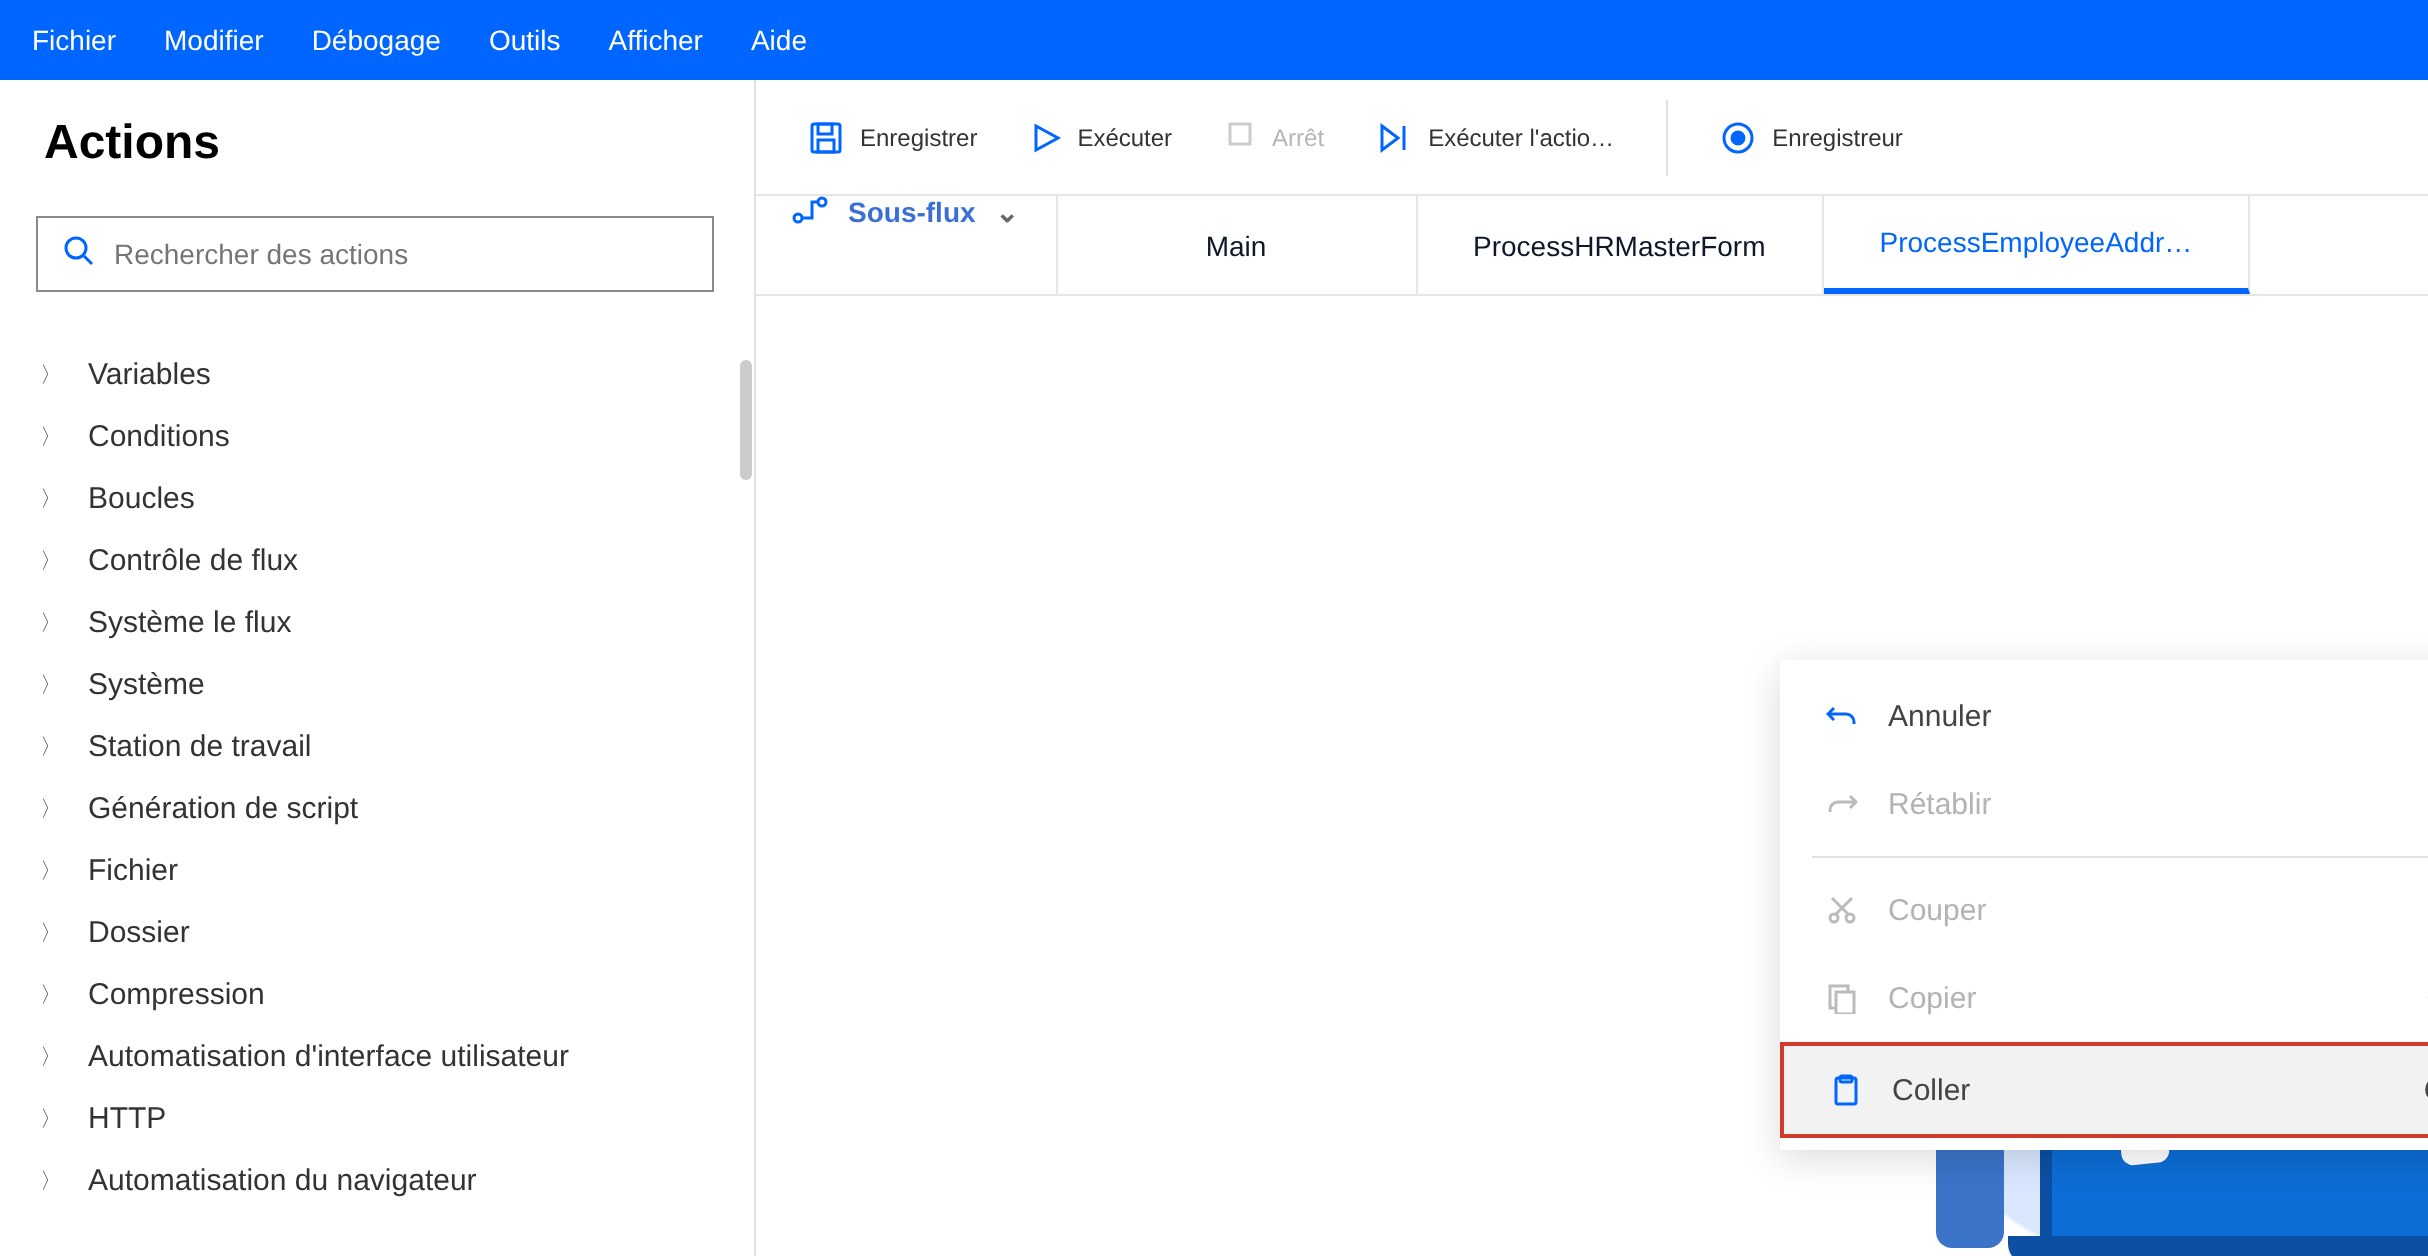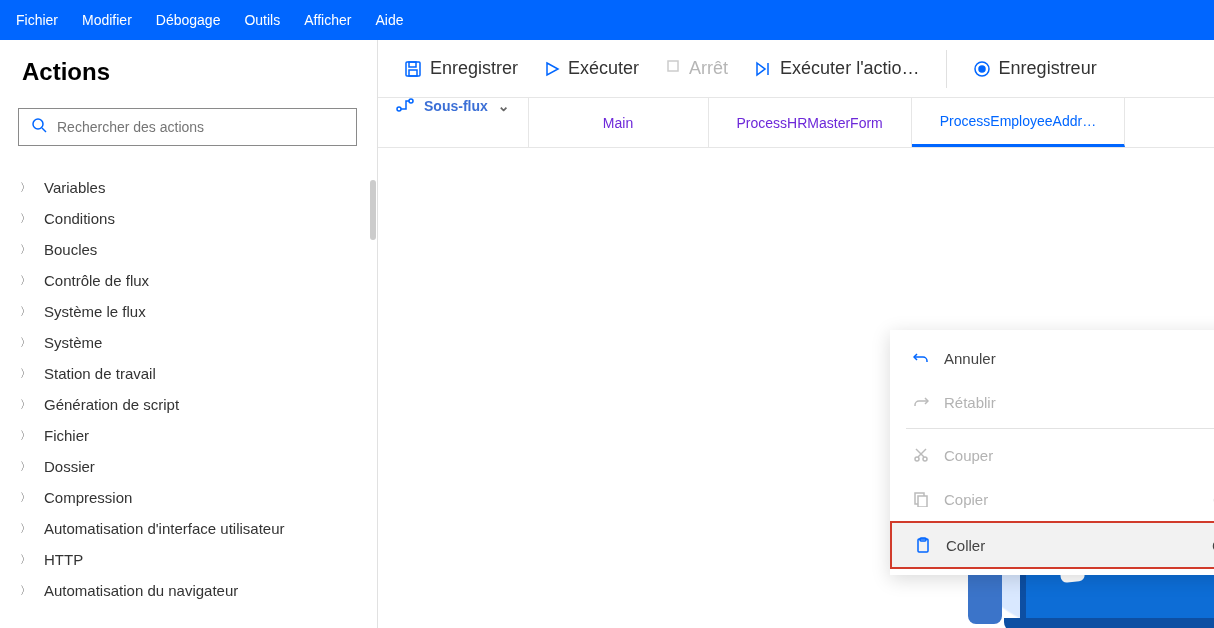--- a/index.html
+++ b/index.html
@@ -17,28 +17,28 @@
   .sidebar h2 { font-size: 24px; font-weight: 600; margin-bottom: 22px; margin-left: 4px; }
   .search-box { border: 1px solid #8a8a8a; height: 38px; display: flex; align-items: center; padding: 0 12px; gap: 10px; margin-bottom: 26px; }
   .search-box input { border: none; outline: none; flex: 1; font-size: 14px; color: #a16207; }
   .cat-list { display: flex; flex-direction: column; gap: 0; }
   .cat-item { display: flex; align-items: center; gap: 14px; padding: 7px 2px; font-size: 15px; color: #333; cursor: default; }
   .chev { font-size: 11px; color: #555; width: 10px; }
   .scroll-ind { position: absolute; left: 370px; top: 180px; width: 6px; height: 60px; background: #ccc; border-radius: 3px; }
 
   .editor { flex: 1; display: flex; flex-direction: column; position: relative; }
   .toolbar { display: flex; align-items: center; height: 58px; padding: 0 18px; border-bottom: 1px solid #e6e6e6; gap: 10px; }
-  .tb-item { display: flex; align-items: center; gap: 8px; font-size: 18px; color: #333; padding: 6px 8px; }
+  .tb-item { display: flex; align-items: center; gap: 8px; font-size: 12px; color: #333; padding: 6px 8px; }
   .tb-item.disabled { color: #b6b6b6; }
   .tb-icon { color: #0066ff; display:inline-flex; }
   .divider { width: 1px; height: 38px; background: #e0e0e0; margin: 0 8px; }
 
   .subflow-bar { display: flex; height: 50px; border-bottom: 1px solid #e6e6e6; }
   .subflow-toggle { display: flex; align-items: flex-start; gap: 10px; padding: 0 18px; border-right: 1px solid #e6e6e6; font-size: 14px; color: #3b6fd6; font-weight: 600; }
-  .tab { flex: 0 0 auto; min-width: 180px; display: flex; align-items: center; justify-content: center; font-size: 14px; color: #6d28d9; border-right: 1px solid #e6e6e6; padding: 0 28px; }
+  .tab { flex: 0 0 auto; min-width: 180px; display: flex; align-items: center; justify-content: center; font-size: 14px; color: #0f172a; border-right: 1px solid #e6e6e6; padding: 0 28px; }
   .tab.active { color: #0066ff; border-bottom: 3px solid #0066ff; font-weight: 500; }
 
   .canvas { flex: 1; position: relative; background: #fff; }
 
   .context-menu { position: absolute; left: 512px; top: 290px; width: 388px; background: #fff; box-shadow: 0 4px 18px rgba(0,0,0,0.15); padding: 6px 0; }
   .cm-item { display: flex; align-items: center; height: 44px; padding: 0 22px; font-size: 15px; color: #444; justify-content: space-between; }
   .cm-item.disabled { color: #b3b3b3; }
   .cm-item .cm-left { display: flex; align-items: center; gap: 14px; }
   .cm-item.highlight { background: #f2f2f2; border: 2px solid #d13b2b; height: 48px; box-sizing: border-box; }
   .cm-sep { height: 1px; background: #e2e2e2; margin: 4px 16px; }

